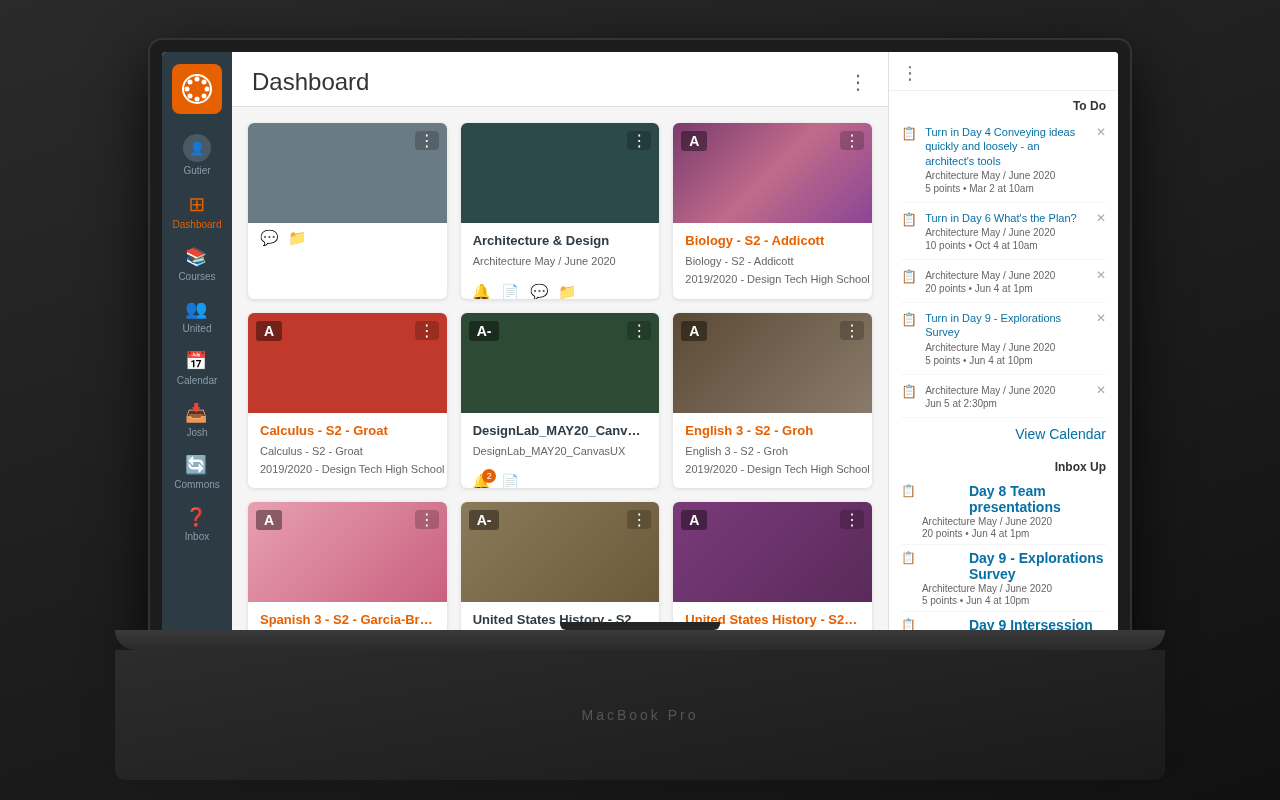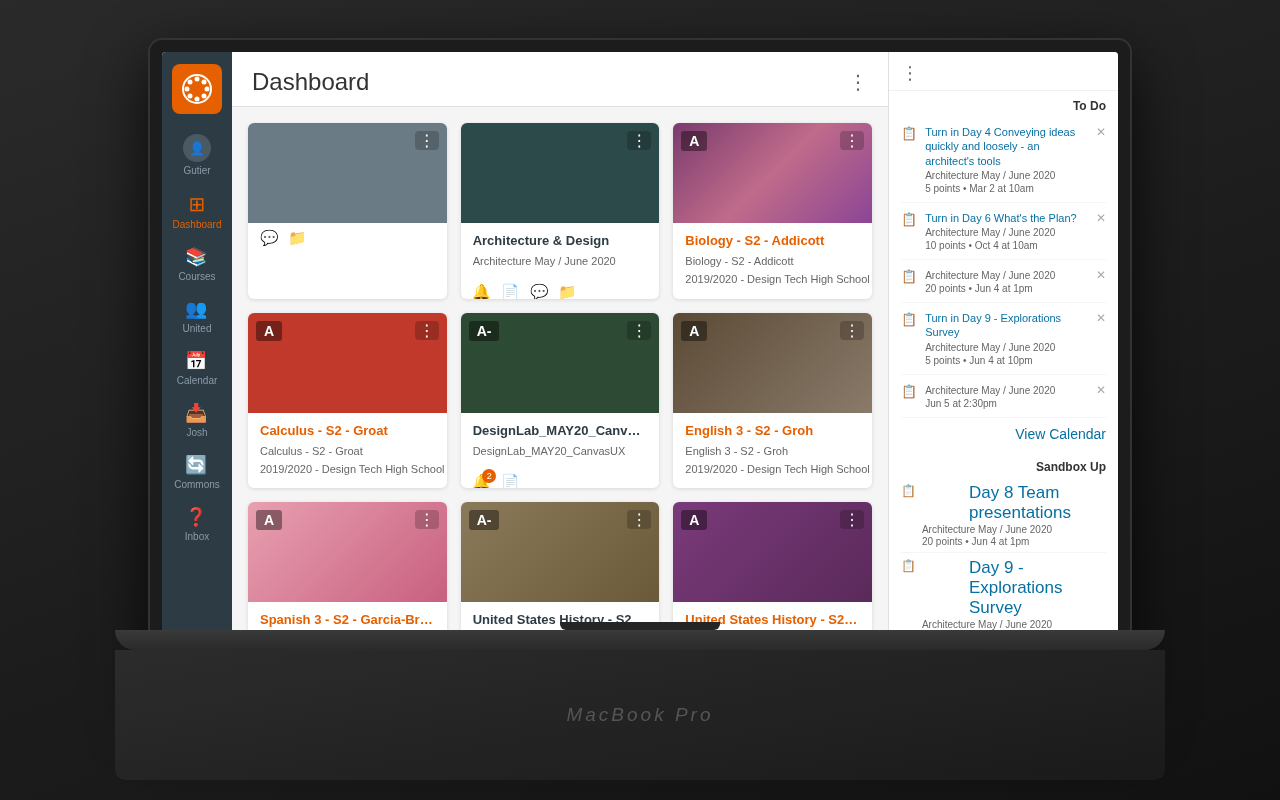--- a/index.html
+++ b/index.html
@@ -286,21 +286,21 @@
       text-align: right;
     }
     .coming-up-item {
       display: flex;
       align-items: flex-start;
       gap: 6px;
       padding: 5px 0;
       border-bottom: 1px solid #f5f5f5;
     }
     .coming-icon { color: #8a9ba8; font-size: 12px; flex-shrink: 0; margin-top: 1px; }
-    .coming-link { font-size: 17px; color: #0770a3; text-decoration: none; font-weight: 400; display: block; padding-left: 47px; }
+    .coming-link { font-size: 14px; color: #0770a3; text-decoration: none; font-weight: 700; display: block; padding-left: 47px; }
     .coming-meta { font-size: 10px; color: #666; margin-top: 1px; }
     .view-cal-link { font-size: 14px; color: #0770a3; text-decoration: none; display: block; text-align: right; padding: 4px 0; }
     
     .bg-gray { background: #6b7b85; }
     .bg-dark-teal { background: #2d4a4a; }
     .bg-purple-img {
       background: linear-gradient(135deg, #7a3b6e 0%, #c06b8a 50%, #8b4595 100%);
     }
     .bg-red { background: #c0392b; }
     .bg-dark-green { background: #2d4a35; }
@@ -584,21 +584,21 @@
               <div class="todo-meta">Architecture May / June 2020</div>
               <div class="todo-meta">Jun 5 at 2:30pm</div>
             </div>
             <span class="todo-close">✕</span>
           </div>
 
           <div style="display:flex;justify-content:flex-end;padding:4px 0 6px;">
             <a class="view-cal-link">View Calendar</a>
           </div>
 
-          <div class="section-label">Sandbox Up</div>
+          <div class="section-label">Inbox Up</div>
 
           <div class="coming-up-item">
             <span class="coming-icon">📋</span>
             <div>
               <a class="coming-link">Day 8 Team presentations</a>
               <div class="coming-meta">Architecture May / June 2020</div>
               <div class="coming-meta">20 points • Jun 4 at 1pm</div>
             </div>
           </div>
 
@@ -626,16 +626,16 @@
       </div>
 
     </div>
   </div>
 
   <div style="position:absolute;bottom:20px;width:1050px;left:50%;transform:translateX(-50%);">
     <div style="height:8px;background:#252525;border-radius:0 0 6px 6px;width:160px;margin:0 auto;"></div>
     <div style="height:20px;background:linear-gradient(180deg,#3a3a3a 0%,#2a2a2a 100%);border-radius:0 0 20px 20px;display:flex;align-items:center;justify-content:center;">
     </div>
     <div style="height:130px;background:linear-gradient(170deg,#2c2c2c 0%,#1a1a1a 100%);display:flex;align-items:center;justify-content:center;border-radius:0 0 10px 10px;">
-      <span style="color:#555;font-size:19px;letter-spacing:3px;font-style:italic;">MacBook Pro</span>
+      <span style="color:#555;font-size:14px;letter-spacing:3px;">MacBook Pro</span>
     </div>
   </div>
 </div>
 
 </body></html>

